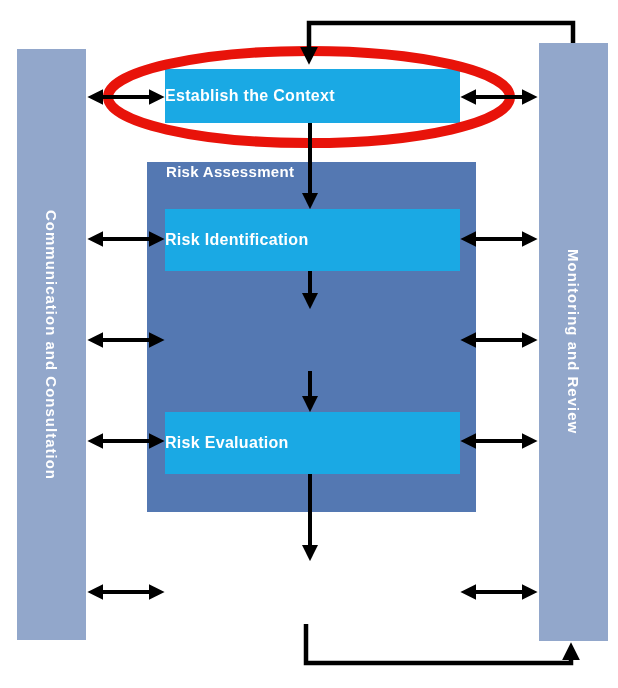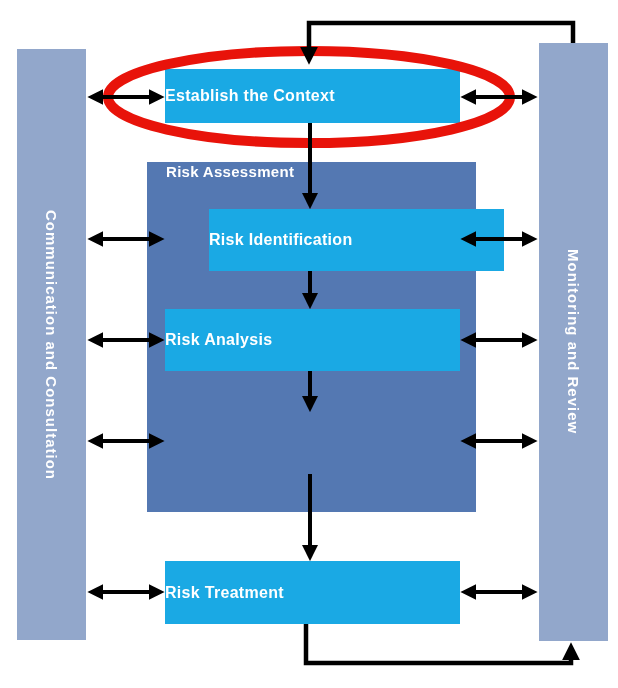--- a/index.html
+++ b/index.html
@@ -28,21 +28,21 @@
   }
   .node {
     position:absolute; left:165px; width:295px;
     background:var(--node-fill,#1AA9E4);
     display:flex; align-items:center; 
   }
   .node .label {
     color:var(--text,#fff); font-weight:bold; font-size:16px; letter-spacing:0.3px;
   }
   #n-establish      { top:69px;  height:54px; }
-  #n-identification { top:209px; height:62px;margin-left:44px; }
+  #n-identification { top:209px; height:62px; }
   #n-analysis       { top:309px; height:62px; }
   #n-evaluation     { top:412px; height:62px; }
   #n-treatment      { top:561px; height:63px; }
   svg.overlay {
     position:absolute; left:0; top:0; width:618px; height:688px;
     pointer-events:none;
   }
   .conn  { stroke:var(--arrow,#000); stroke-width:4; fill:none; }
   .feed  { stroke:var(--arrow,#000); stroke-width:4.5; fill:none; }
   .ah-fill { fill:var(--arrow,#000); }
@@ -66,28 +66,25 @@
   </div>
 
   <div class="node" id="n-establish">
     <span class="label">Establish the Context</span>
   </div>
 
   <div class="node" id="n-identification">
     <span class="label">Risk Identification</span>
   </div>
 
-  <div class="node" id="n-analysis">
-    <span class="label">Risk Analysis</span>
+
+  <div class="node" id="n-evaluation">
+    <span class="label">Risk Evaluation</span>
   </div>
 
-
-  <div class="node" id="n-treatment">
-    <span class="label">Risk Treatment</span>
-  </div>
 
   <svg class="overlay" viewBox="0 0 618 688" xmlns="http://www.w3.org/2000/svg">
     <defs>
       <marker id="ah" viewBox="0 0 10 10" refX="6.5" refY="5" markerWidth="4" markerHeight="4" orient="auto-start-reverse">
         <path class="ah-fill" d="M0 0 L10 5 L0 10 z"></path>
       </marker>
     </defs>
 
     <ellipse class="halo" cx="309" cy="97" rx="201" ry="46"></ellipse>
 

